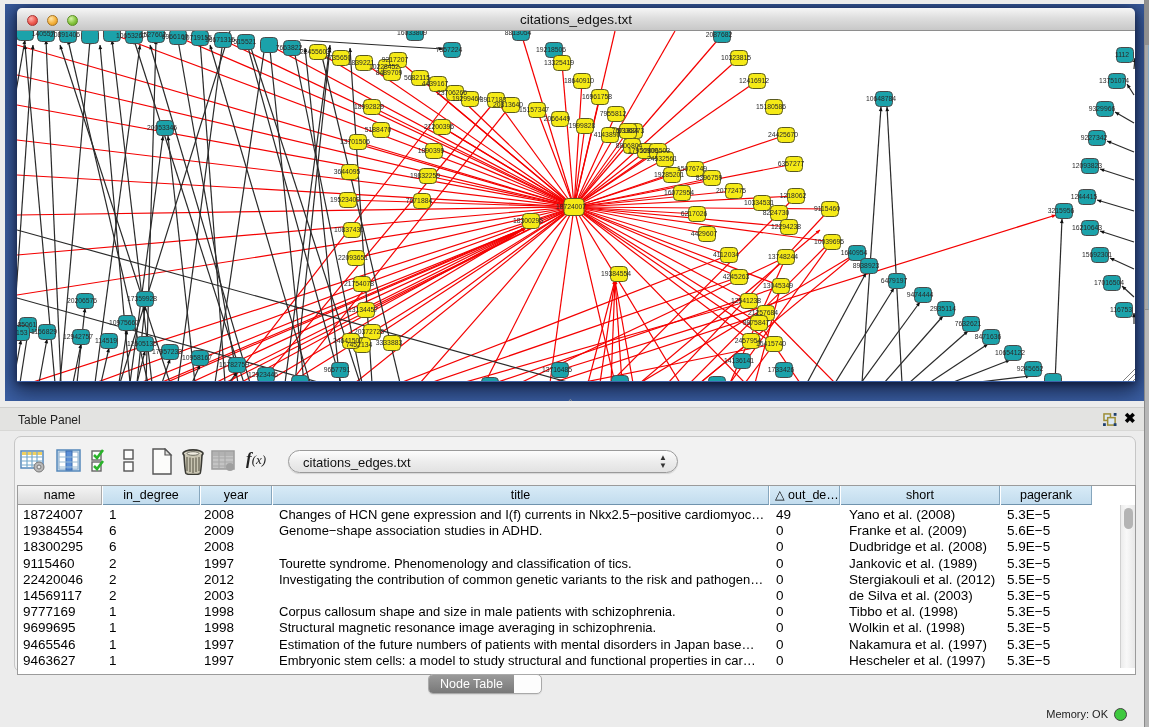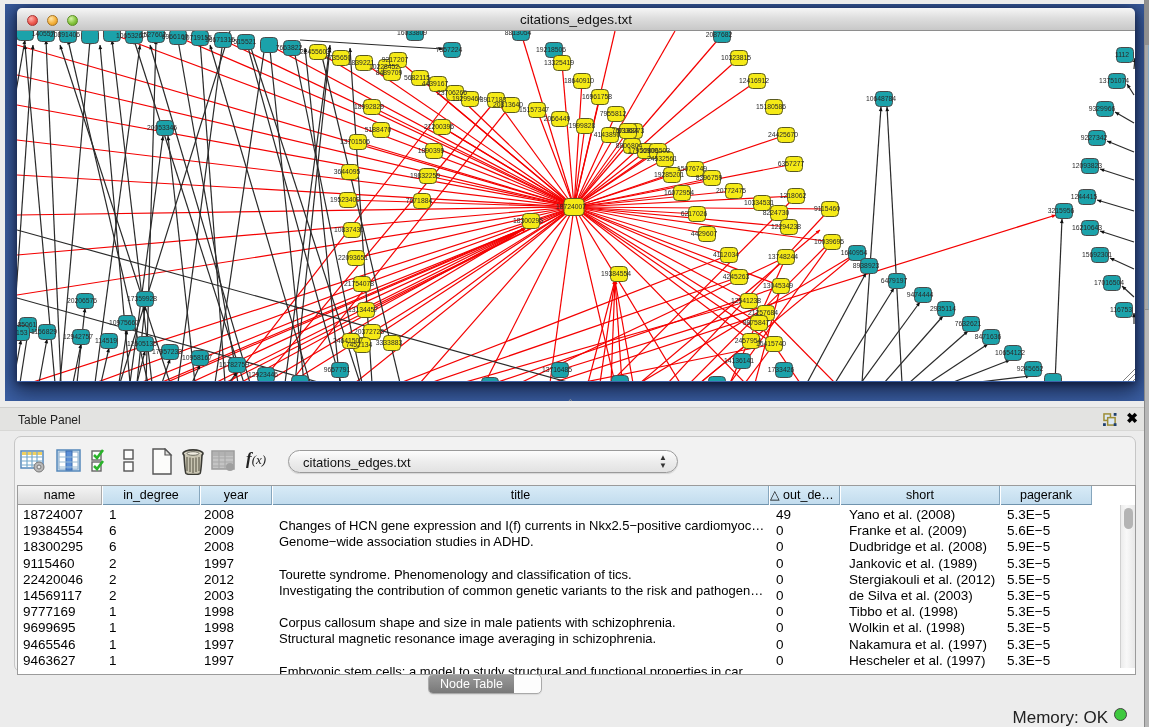--- a/index.html
+++ b/index.html
@@ -12,49 +12,49 @@
 #titlebar .ttl { position:absolute; width:100%; text-align:center; top:4px; font-size:13.5px; color:#111; }
 .tl { position:absolute; top:7px; width:11px; height:11px; border-radius:50%; }
 #tl1 { left:10px; background:radial-gradient(circle at 35% 30%, #ffb3ad, #ee5a50 55%, #c13b32); border:1px solid #a33; }
 #tl2 { left:30px; background:radial-gradient(circle at 35% 30%, #ffe6a8, #f5b23c 55%, #cf8b1c); border:1px solid #a97420; }
 #tl3 { left:50px; background:radial-gradient(circle at 35% 30%, #d6f3a8, #86c53e 55%, #5f9c23); border:1px solid #5b8f25; }
 #graph { height:350px; background:#fff; overflow:hidden; border-radius:0; }
 #rightstrip { position:absolute; left:1144px; top:0; width:5px; height:727px; background:#b7b7b7; border-left:1px solid #8a8a8a; }
 #rightstrip .dk { position:absolute; top:0; width:100%; height:45px; background:#8f8f8f; }
 #rightstrip .th { position:absolute; top:45px; width:100%; height:265px; background:#a8a8a8; border-bottom:1px solid #8e8e8e; }
 #tpbar { position:absolute; left:0; top:407px; width:1144px; height:24px; background:#e3e3e1;
-  border-top:1px solid #cfcfcd; border-bottom:1px solid #d8d8d6;text-align:right; }
+  border-top:1px solid #cfcfcd; border-bottom:1px solid #d8d8d6; }
 #tpbar .t { position:absolute; left:18px; top:5px; font-size:12px; color:#222; }
 #tpbody { position:absolute; left:14px; top:436px; width:1122px; height:236px; background:#f2f2f2;
   border:1px solid #c6c6c6; border-radius:7px; }
 .icon { position:absolute; top:448px; }
 #combo { position:absolute; left:288px; top:450px; width:390px; height:23px; border:1px solid #9a9a9a;
   border-radius:12px; background:linear-gradient(#fdfdfd,#ededed 50%,#e2e2e2); box-shadow:0 1px 1px rgba(0,0,0,.12); }
 #combo .txt { position:absolute; left:14px; top:4px; font-size:13px; color:#111; }
 #combo .arr { position:absolute; right:10px; top:3px; font-size:8px; color:#333; line-height:8px; text-align:center; }
 #tablebox { position:absolute; left:17px; top:485px; width:1119px; height:190px; background:#fff;
   border:1px solid #9b9b9b; overflow:hidden; }
 #thead { position:absolute; left:0; top:0; width:1117px; height:19px; font-size:12.5px; color:#000; }
 .th { position:absolute; top:0; height:19px; border-right:1px solid #86a6bd; border-bottom:1px solid #6f93ad;
   background:linear-gradient(#d8ebf7,#c2dcee); text-align:center; line-height:19px; white-space:nowrap; overflow:hidden; }
 .thg { background:linear-gradient(#f4f4f4,#dcdcdc); border-right:1px solid #aaa; border-bottom:1px solid #999; }
 #tbodyc { position:absolute; left:0; top:19px; width:1100px; height:159px; font-size:13.5px; color:#000; }
 .trow { position:absolute; left:0; width:1100px; height:16.2px; }
 .trow span { position:absolute; top:2px; white-space:nowrap; overflow:hidden; display:inline-block; }
 .c0 { left:5px; width:80px; } .c1 { left:91px; width:90px; } .c2 { left:186px; width:70px; }
-.c3 { left:261px; width:490px; font-size:13px;margin-top:11px; } .c4 { left:758px; width:65px; } .c5 { left:831px; width:155px; }
+.c3 { left:261px; width:490px; font-size:13px; } .c4 { left:758px; width:65px; } .c5 { left:831px; width:155px; }
 .c6 { left:989px; width:100px; }
 #vscroll { position:absolute; left:1102px; top:19px; width:15px; height:163px; background:linear-gradient(90deg,#ececec,#f8f8f8 40%,#e8e8e8); border-left:1px solid #d0d0d0; }
 #vthumb { position:absolute; left:2.5px; top:3px; width:9px; height:21px; background:#b4b4b4; border-radius:5px; }
 #tabs { position:absolute; left:428px; top:674px; height:20px; display:flex; font-size:12.5px;
   border:1px solid #a9a9a9; border-radius:5px; overflow:hidden; background:#fdfdfd; box-shadow:0 1px 1px rgba(0,0,0,.08);flex-direction:column;}
 #tabs .seg { height:100%; line-height:19px; text-align:center; color:#222; background:linear-gradient(#fefefe,#f2f2f2); }
 #tabs .seg.sel { background:linear-gradient(#9a9a9a,#787878); color:#fff; }
 #tabs .seg + .seg { border-left:1px solid #b9b9b9; }
-#status { position:absolute; right:41px; top:708px; font-size:17px; color:#222; }
+#status { position:absolute; right:41px; top:708px; font-size:11px; color:#222; }
 #memdot { position:absolute; left:1114px; top:708px; width:13px; height:13px; border-radius:50%;
   background:#3fc93f; border:1.5px solid #444; }
 .flicon { position:absolute; left:1103px; top:5px; width:14px; height:13px; }
 .xicon { position:absolute; left:1124px; top:2px; width:14px; height:16px; font-size:14px; font-weight:bold; color:#000; }
 </style></head>
 <body>
 <div id="app">
   <div id="desktop">
     <div id="netwin">
       <div id="titlebar">
@@ -737,39 +737,39 @@
   <div id="combo">
       <span class="txt">citations_edges.txt</span>
       <div class="arr">▲<br>▼</div>
     </div>
   <div id="tablebox">
     <div id="thead">
       <div class="th thg" style="left:0;width:84px">name</div>
       <div class="th" style="left:85px;width:97px">in_degree</div>
       <div class="th" style="left:183px;width:71px">year</div>
       <div class="th" style="left:255px;width:496px">title</div>
-      <div class="th" style="left:752px;width:70px;text-align:left;">△ out_de…</div>
+      <div class="th" style="left:752px;width:70px;text-align:left;padding-left:5px">△ out_de…</div>
       <div class="th" style="left:823px;width:159px">short</div>
       <div class="th" style="left:983px;width:91px">pagerank</div>
     </div>
     <div id="tbodyc">
 <div class="trow" style="top:0.0px">
 <span class="c0">18724007</span>
           <span class="c1">1</span>
           <span class="c2">2008</span>
           <span class="c3">Changes of HCN gene expression and I(f) currents in Nkx2.5−positive cardiomyoc…</span>
           <span class="c4">49</span>
           <span class="c5">Yano et al. (2008)</span>
           <span class="c6">5.3E−5</span>
         </div>
 <div class="trow" style="top:16.2px">
 <span class="c0">19384554</span>
           <span class="c1">6</span>
           <span class="c2">2009</span>
-          <span class="c3">Genome−wide association studies in ADHD.</span>
+          <span class="c3">Genome−shape association studies in ADHD.</span>
           <span class="c4">0</span>
           <span class="c5">Franke et al. (2009)</span>
           <span class="c6">5.6E−5</span>
         </div>
 <div class="trow" style="top:32.4px">
 <span class="c0">18300295</span>
           <span class="c1">6</span>
           <span class="c2">2008</span>
           <span class="c4">0</span>
           <span class="c5">Dudbridge et al. (2008)</span>
@@ -816,20 +816,21 @@
           <span class="c2">1998</span>
           <span class="c3">Structural magnetic resonance image averaging in schizophrenia.</span>
           <span class="c4">0</span>
           <span class="c5">Wolkin et al. (1998)</span>
           <span class="c6">5.3E−5</span>
         </div>
 <div class="trow" style="top:129.6px">
 <span class="c0">9465546</span>
           <span class="c1">1</span>
           <span class="c2">1997</span>
+          <span class="c3">Estimation of the future numbers of patients with mental disorders in Japan base…</span>
           <span class="c4">0</span>
           <span class="c5">Nakamura et al. (1997)</span>
           <span class="c6">5.3E−5</span>
         </div>
 <div class="trow" style="top:145.8px">
 <span class="c0">9463627</span>
           <span class="c1">1</span>
           <span class="c2">1997</span>
           <span class="c3">Embryonic stem cells: a model to study structural and functional properties in car…</span>
           <span class="c4">0</span>

